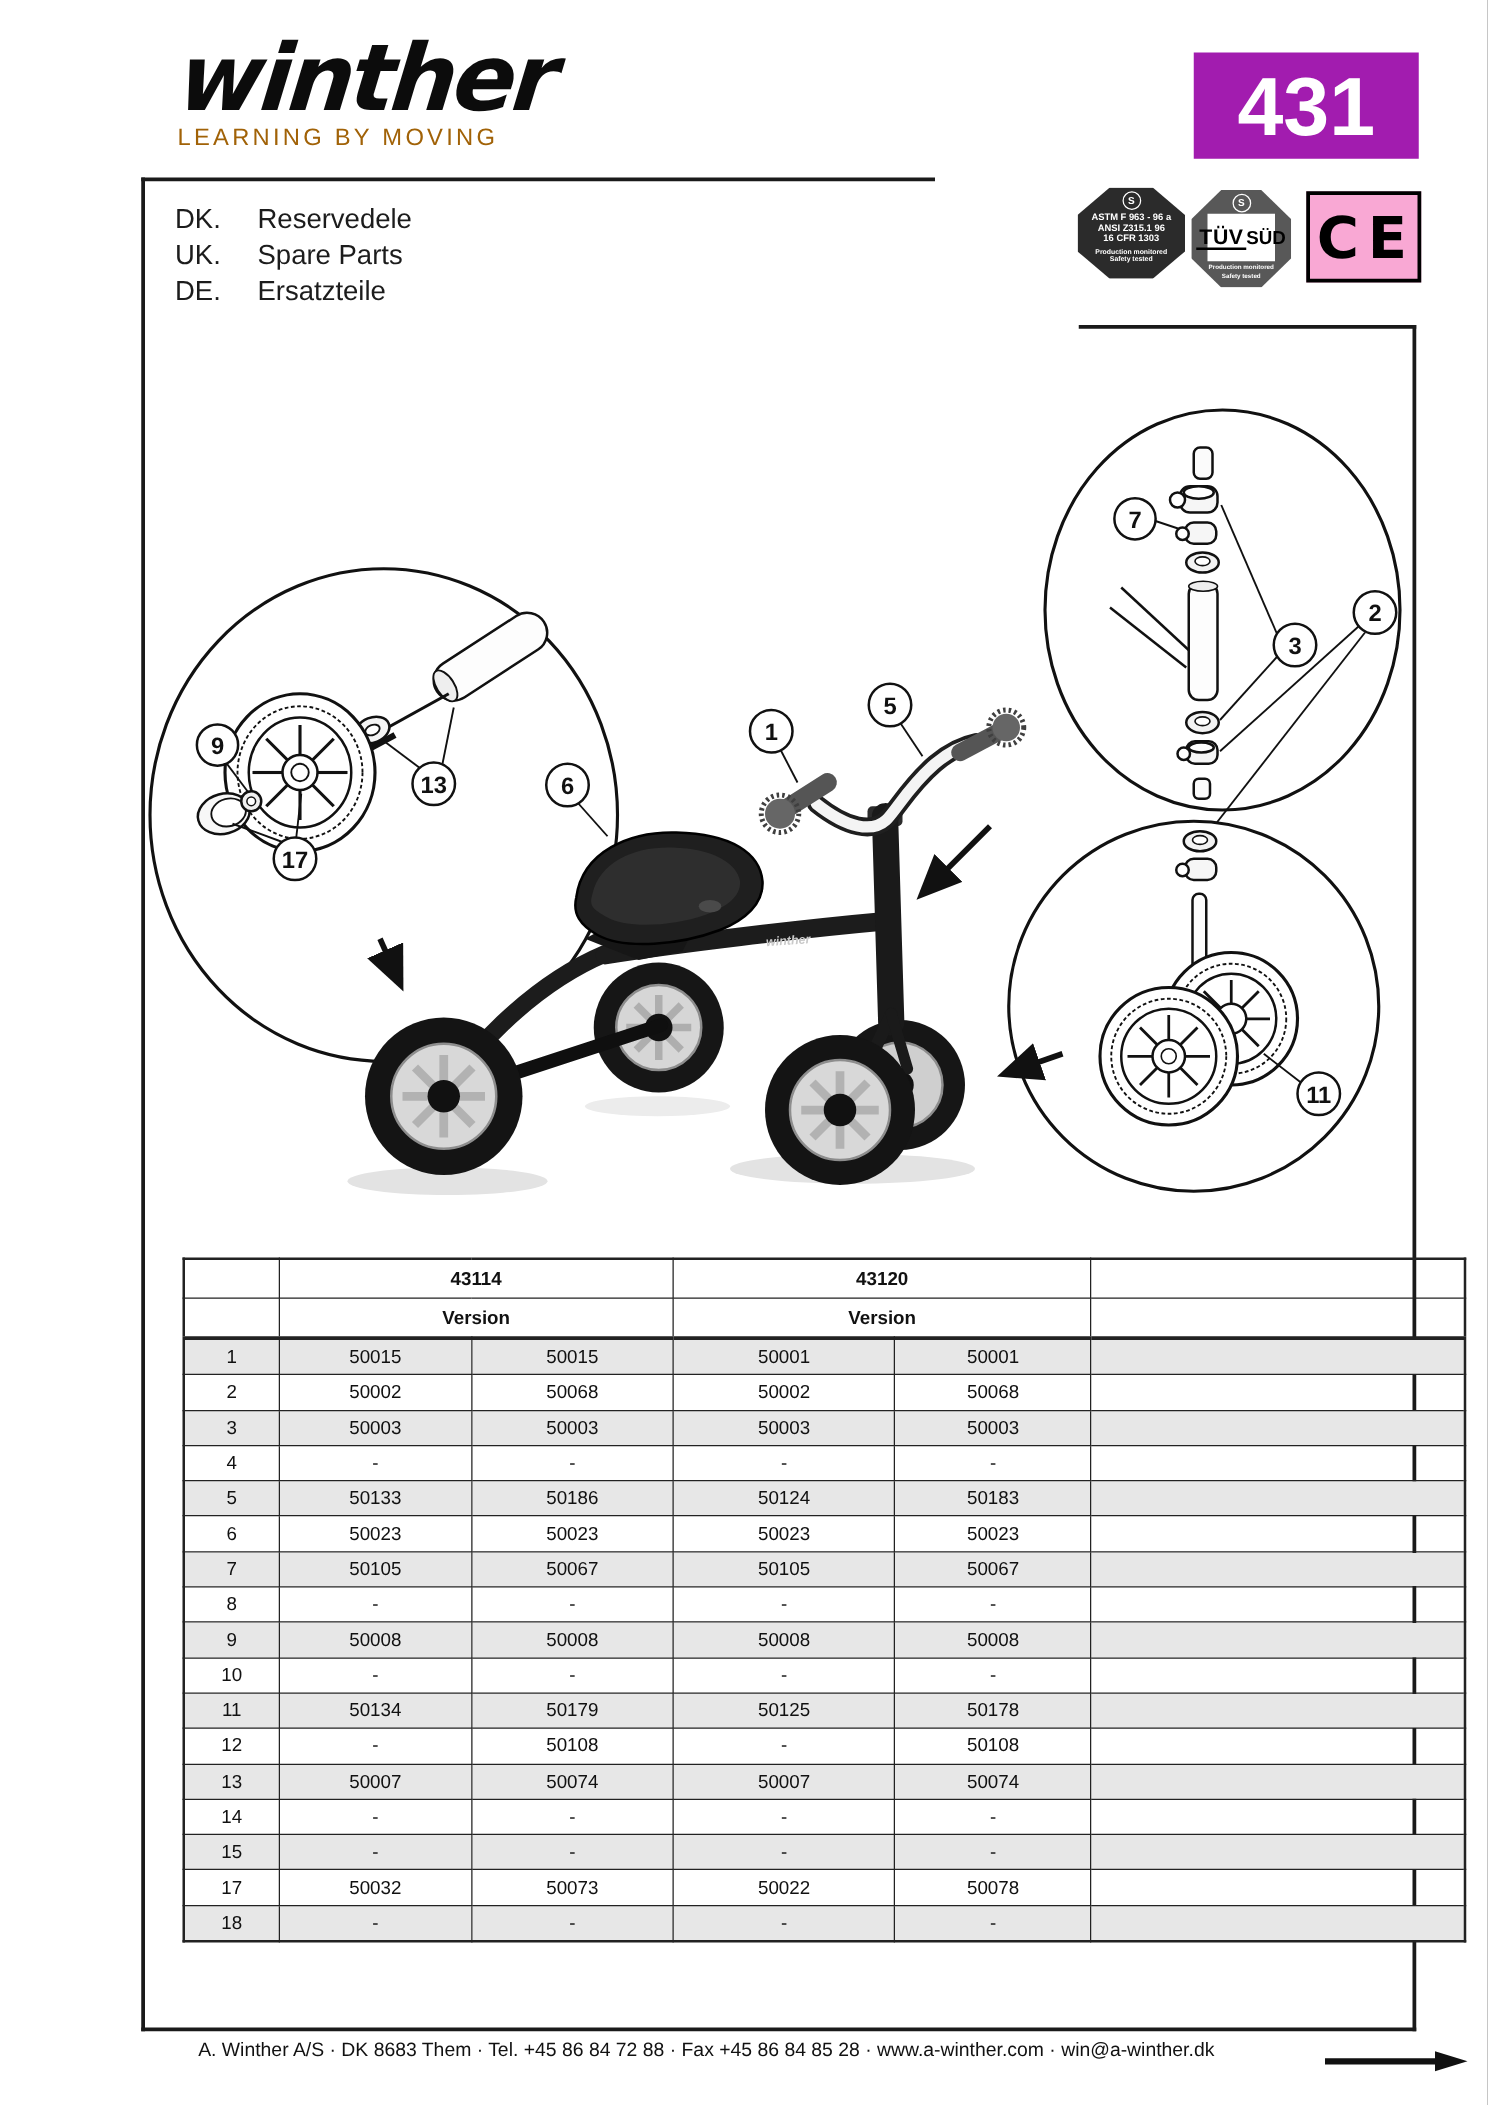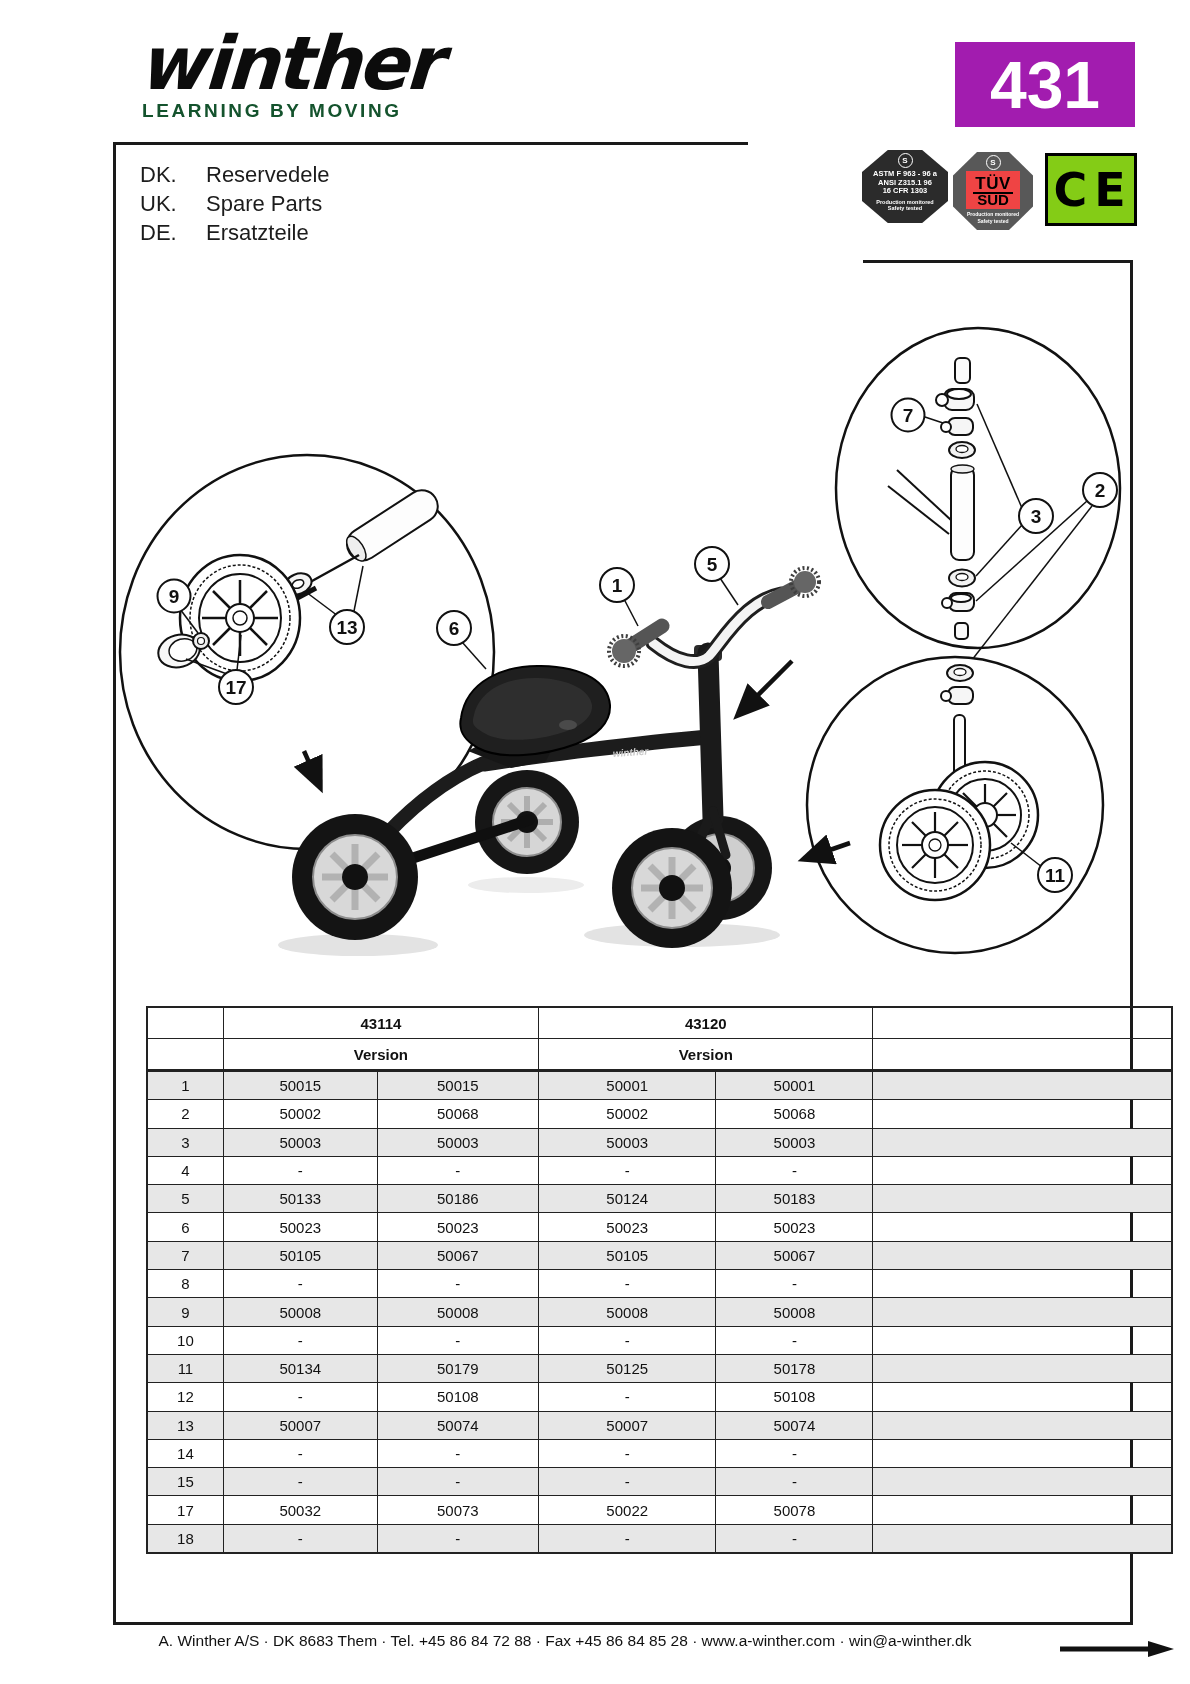--- a/index.html
+++ b/index.html
@@ -2,22 +2,22 @@
 <html><head>
 <meta charset="utf-8">
 <style>
   html,body{margin:0;padding:0;background:#9a9a9a;}
   .page{position:relative;width:1190px;height:1684px;background:#ffffff;margin:0 auto;
         font-family:"Liberation Sans",sans-serif;overflow:hidden;}
   
   .brand{position:absolute;left:140px;top:26px;font-family:"DejaVu Sans",sans-serif;
          font-size:74px;font-weight:bold;font-style:italic;letter-spacing:-3px;color:#0c0c0c;
          transform:skewX(-6deg);transform-origin:left bottom;line-height:1;}
-  .tagline{position:absolute;left:142px;top:100px;font-size:19px;font-weight:bold;
-           color:#14532d;letter-spacing:2.6px;}
+  .tagline{position:absolute;left:142px;top:100px;font-size:19px;font-weight:normal;
+           color:#a16207;letter-spacing:2.6px;}
   .sheetnum{position:absolute;left:955px;top:42px;width:180px;height:85px;background:#a21caf;
             color:#fff;font-size:66px;font-weight:bold;display:flex;align-items:center;
             justify-content:center;font-family:"Liberation Sans",sans-serif;}
   
   .rule-top-left{position:absolute;left:113px;top:142px;width:635px;height:3px;background:#1a1a1a;}
   .rule-top-right{position:absolute;left:863px;top:260px;width:270px;height:3px;background:#1a1a1a;}
   .border-left{position:absolute;left:113px;top:142px;width:3px;height:1483px;background:#1a1a1a;}
   .border-right{position:absolute;left:1130px;top:260px;width:3px;height:1365px;background:#1a1a1a;}
   .border-bottom{position:absolute;left:113px;top:1622px;width:1020px;height:3px;background:#1a1a1a;}
   
@@ -26,27 +26,27 @@
   .lang-code{width:66px;}
   
   .badge-oct{position:absolute;clip-path:polygon(30% 0,70% 0,100% 30%,100% 70%,70% 100%,30% 100%,0 70%,0 30%);
              display:flex;flex-direction:column;align-items:center;text-align:center;}
   .astm{left:862px;top:150px;width:86px;height:73px;background:#2b2b2b;color:#fff;}
   .tuv{left:953px;top:152px;width:80px;height:78px;background:#585858;color:#fff;}
   .smark{width:13px;height:13px;border:1px solid #fff;border-radius:50%;font-size:8px;
          font-weight:bold;line-height:13px;margin-top:3px;flex:0 0 auto;}
   .astm-lines{font-size:7.5px;font-weight:bold;line-height:8.5px;margin-top:2px;}
   .badge-foot{font-size:5.5px;line-height:6.5px;font-weight:bold;margin-top:3px;}
-  .tuv-box{width:54px;height:38px;background:#ef4444;color:#000;margin-top:1px;
-           display:flex;flex-direction:column;align-items:center;justify-content:center;}
+  .tuv-box{width:54px;height:38px;background:#ffffff;color:#000;margin-top:1px;
+           display:flex;flex-direction:row;align-items:center;justify-content:center;}
   .tuv-main{font-size:17px;font-weight:bold;line-height:17px;letter-spacing:0.5px;
             border-bottom:2px solid #000;padding:0 2px;}
   .tuv-sub{font-size:15px;font-weight:bold;line-height:11px;}
   .tuv .badge-foot{font-size:5px;margin-top:2px;}
-  .ce{position:absolute;left:1045px;top:153px;width:82px;height:67px;background:#84cc16;
+  .ce{position:absolute;left:1045px;top:153px;width:82px;height:67px;background:#f9a8d4;
       border:3px solid #000;display:flex;align-items:center;justify-content:center;
       font-family:"DejaVu Sans",sans-serif;font-size:46px;font-weight:bold;color:#000;
       letter-spacing:7px;padding-left:4px;}
   
   .diagram{position:absolute;left:116px;top:263px;}
   .callout-text{font-size:19px;font-weight:bold;fill:#111;text-anchor:middle;}
   
   .parts-table{position:absolute;left:146px;top:1006px;width:1027px;border-collapse:collapse;
                table-layout:fixed;font-size:15px;color:#111;}
   .parts-table th,.parts-table td{border:1px solid #222;text-align:center;padding:0;

